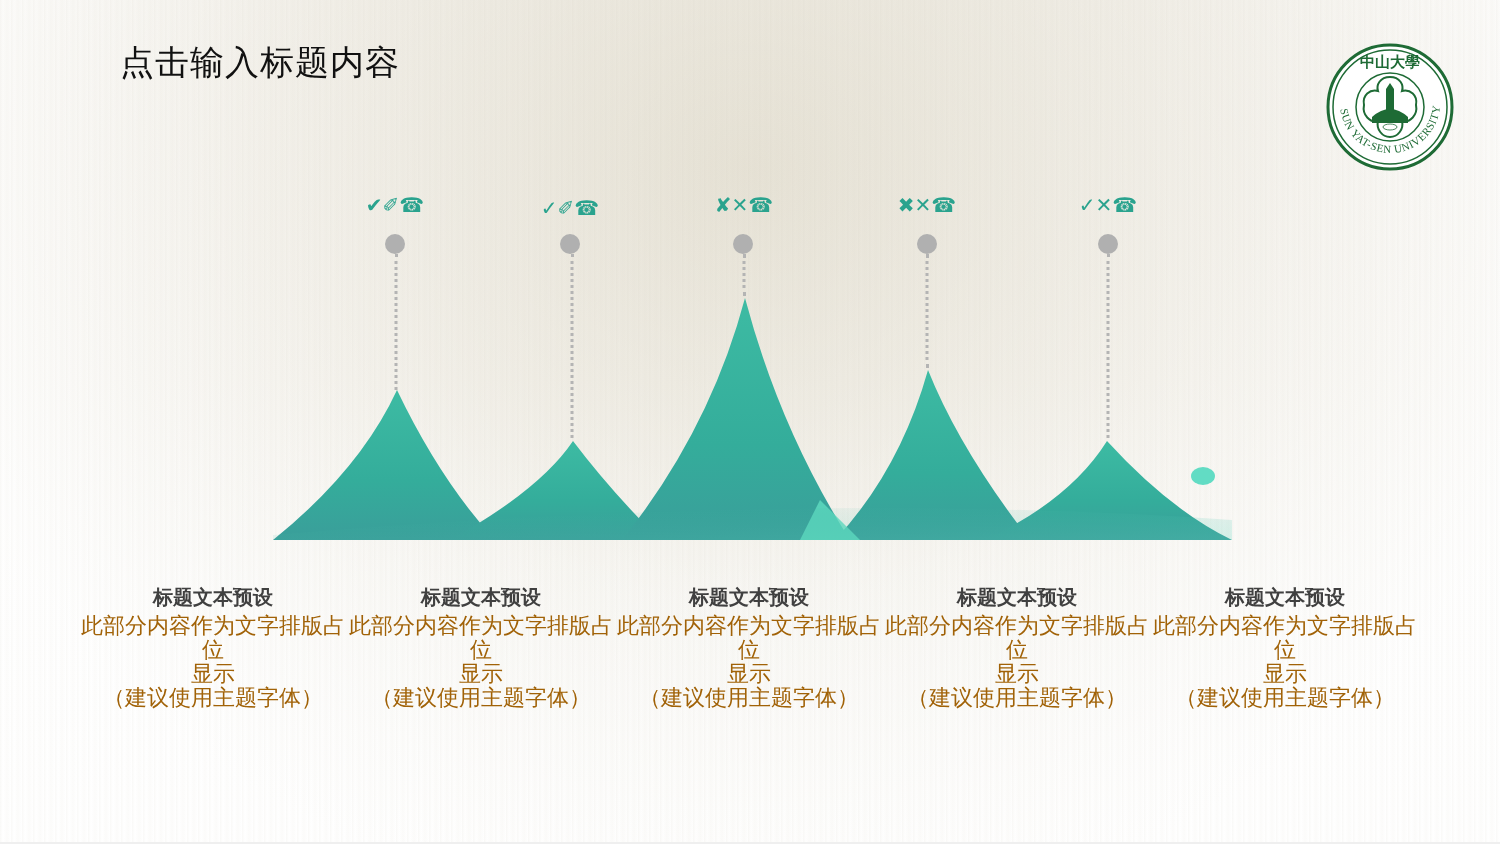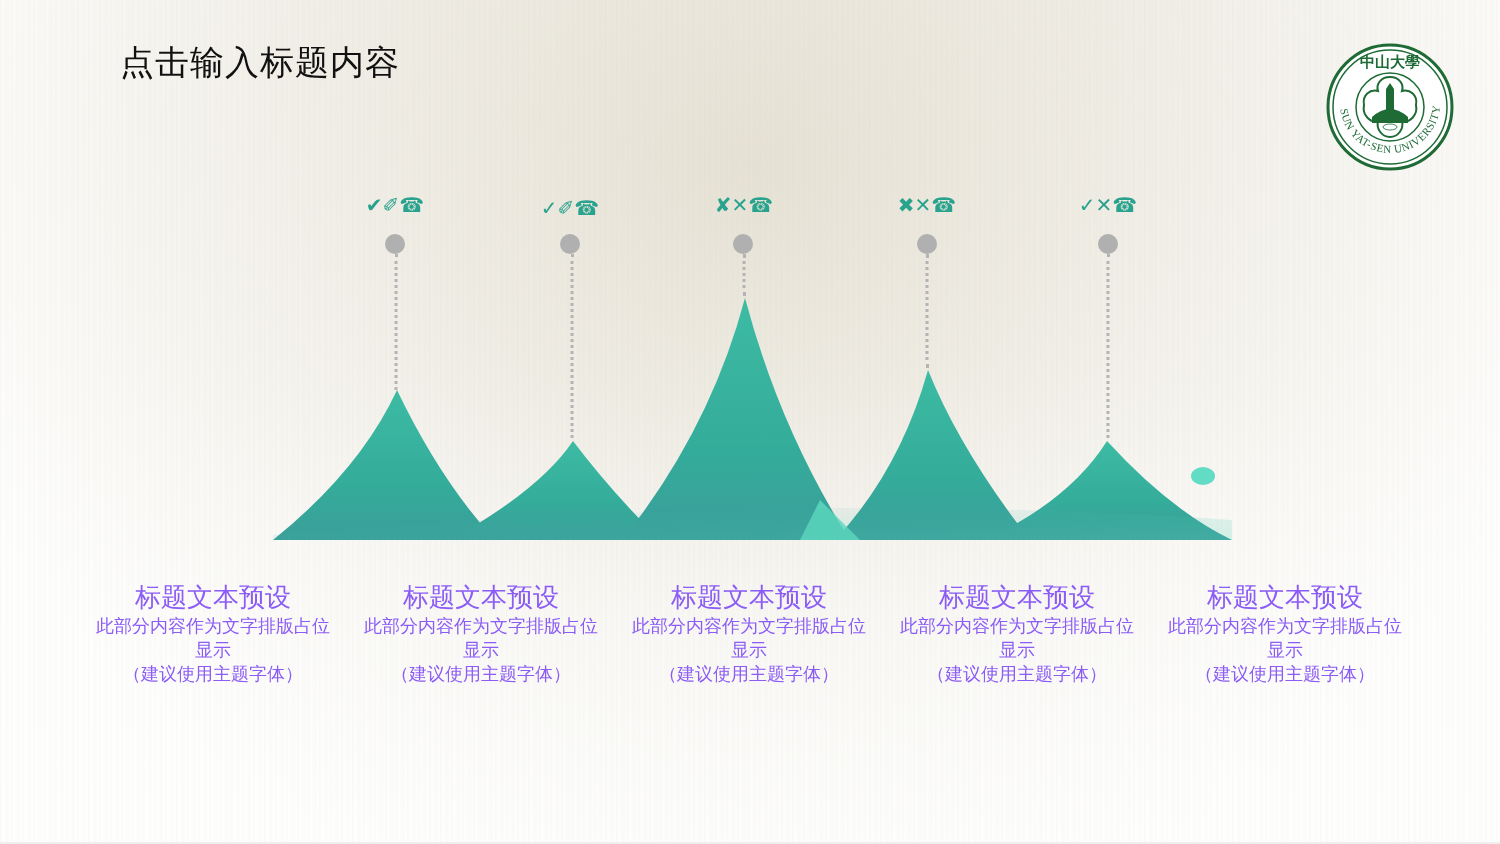--- a/index.html
+++ b/index.html
@@ -11,22 +11,22 @@
       repeating-linear-gradient(90deg, rgba(200,195,180,0.10) 0px, rgba(255,255,255,0.0) 3px, rgba(210,205,190,0.08) 7px, rgba(255,255,255,0) 11px),
       radial-gradient(ellipse at 50% 20%, rgba(225,220,205,0.7) 0%, rgba(245,243,238,0.4) 45%, rgba(255,255,255,0.95) 80%),
       linear-gradient(180deg,#efece4 0%, #f4f2ec 45%, #fbfbf9 75%, #ffffff 100%);}
   .title{position:absolute;left:120px;top:40px;font-size:34px;color:#111;letter-spacing:1px;}
   .logo{position:absolute;left:1326px;top:43px;width:128px;height:128px;}
   .icons{position:absolute;font-size:20px;color:#2aa38e;font-weight:bold;white-space:nowrap;transform:translateX(-50%);}
   .pin{position:absolute;width:20px;height:20px;border-radius:50%;background:#b0b0b0;transform:translate(-50%,-50%);}
   .stem{position:absolute;width:0;border-left:3px dotted #b4b4b4;transform:translateX(-50%);}
   .mountains{position:absolute;left:0;top:0;}
   .col{position:absolute;top:580px;width:270px;text-align:center;transform:translateX(-50%);}
-  .col .h{font-size:26px;font-weight:normal;color:#8b5cf6;line-height:34px;}
-  .col .d{font-size:18px;color:#8b5cf6;line-height:24px;}
+  .col .h{font-size:20px;font-weight:bold;color:#404040;line-height:34px;}
+  .col .d{font-size:22px;color:#a16207;line-height:24px;}
   .dot{position:absolute;left:1191px;top:467px;width:24px;height:18px;border-radius:50%;background:#62dcc4;}
   .bottom-line{position:absolute;left:0;right:0;bottom:0;height:2px;background:#efefef;}
 </style>
 </head>
 <body>
 
 <div class="bg"></div>
 
 <div class="title">点击输入标题内容</div>
 

